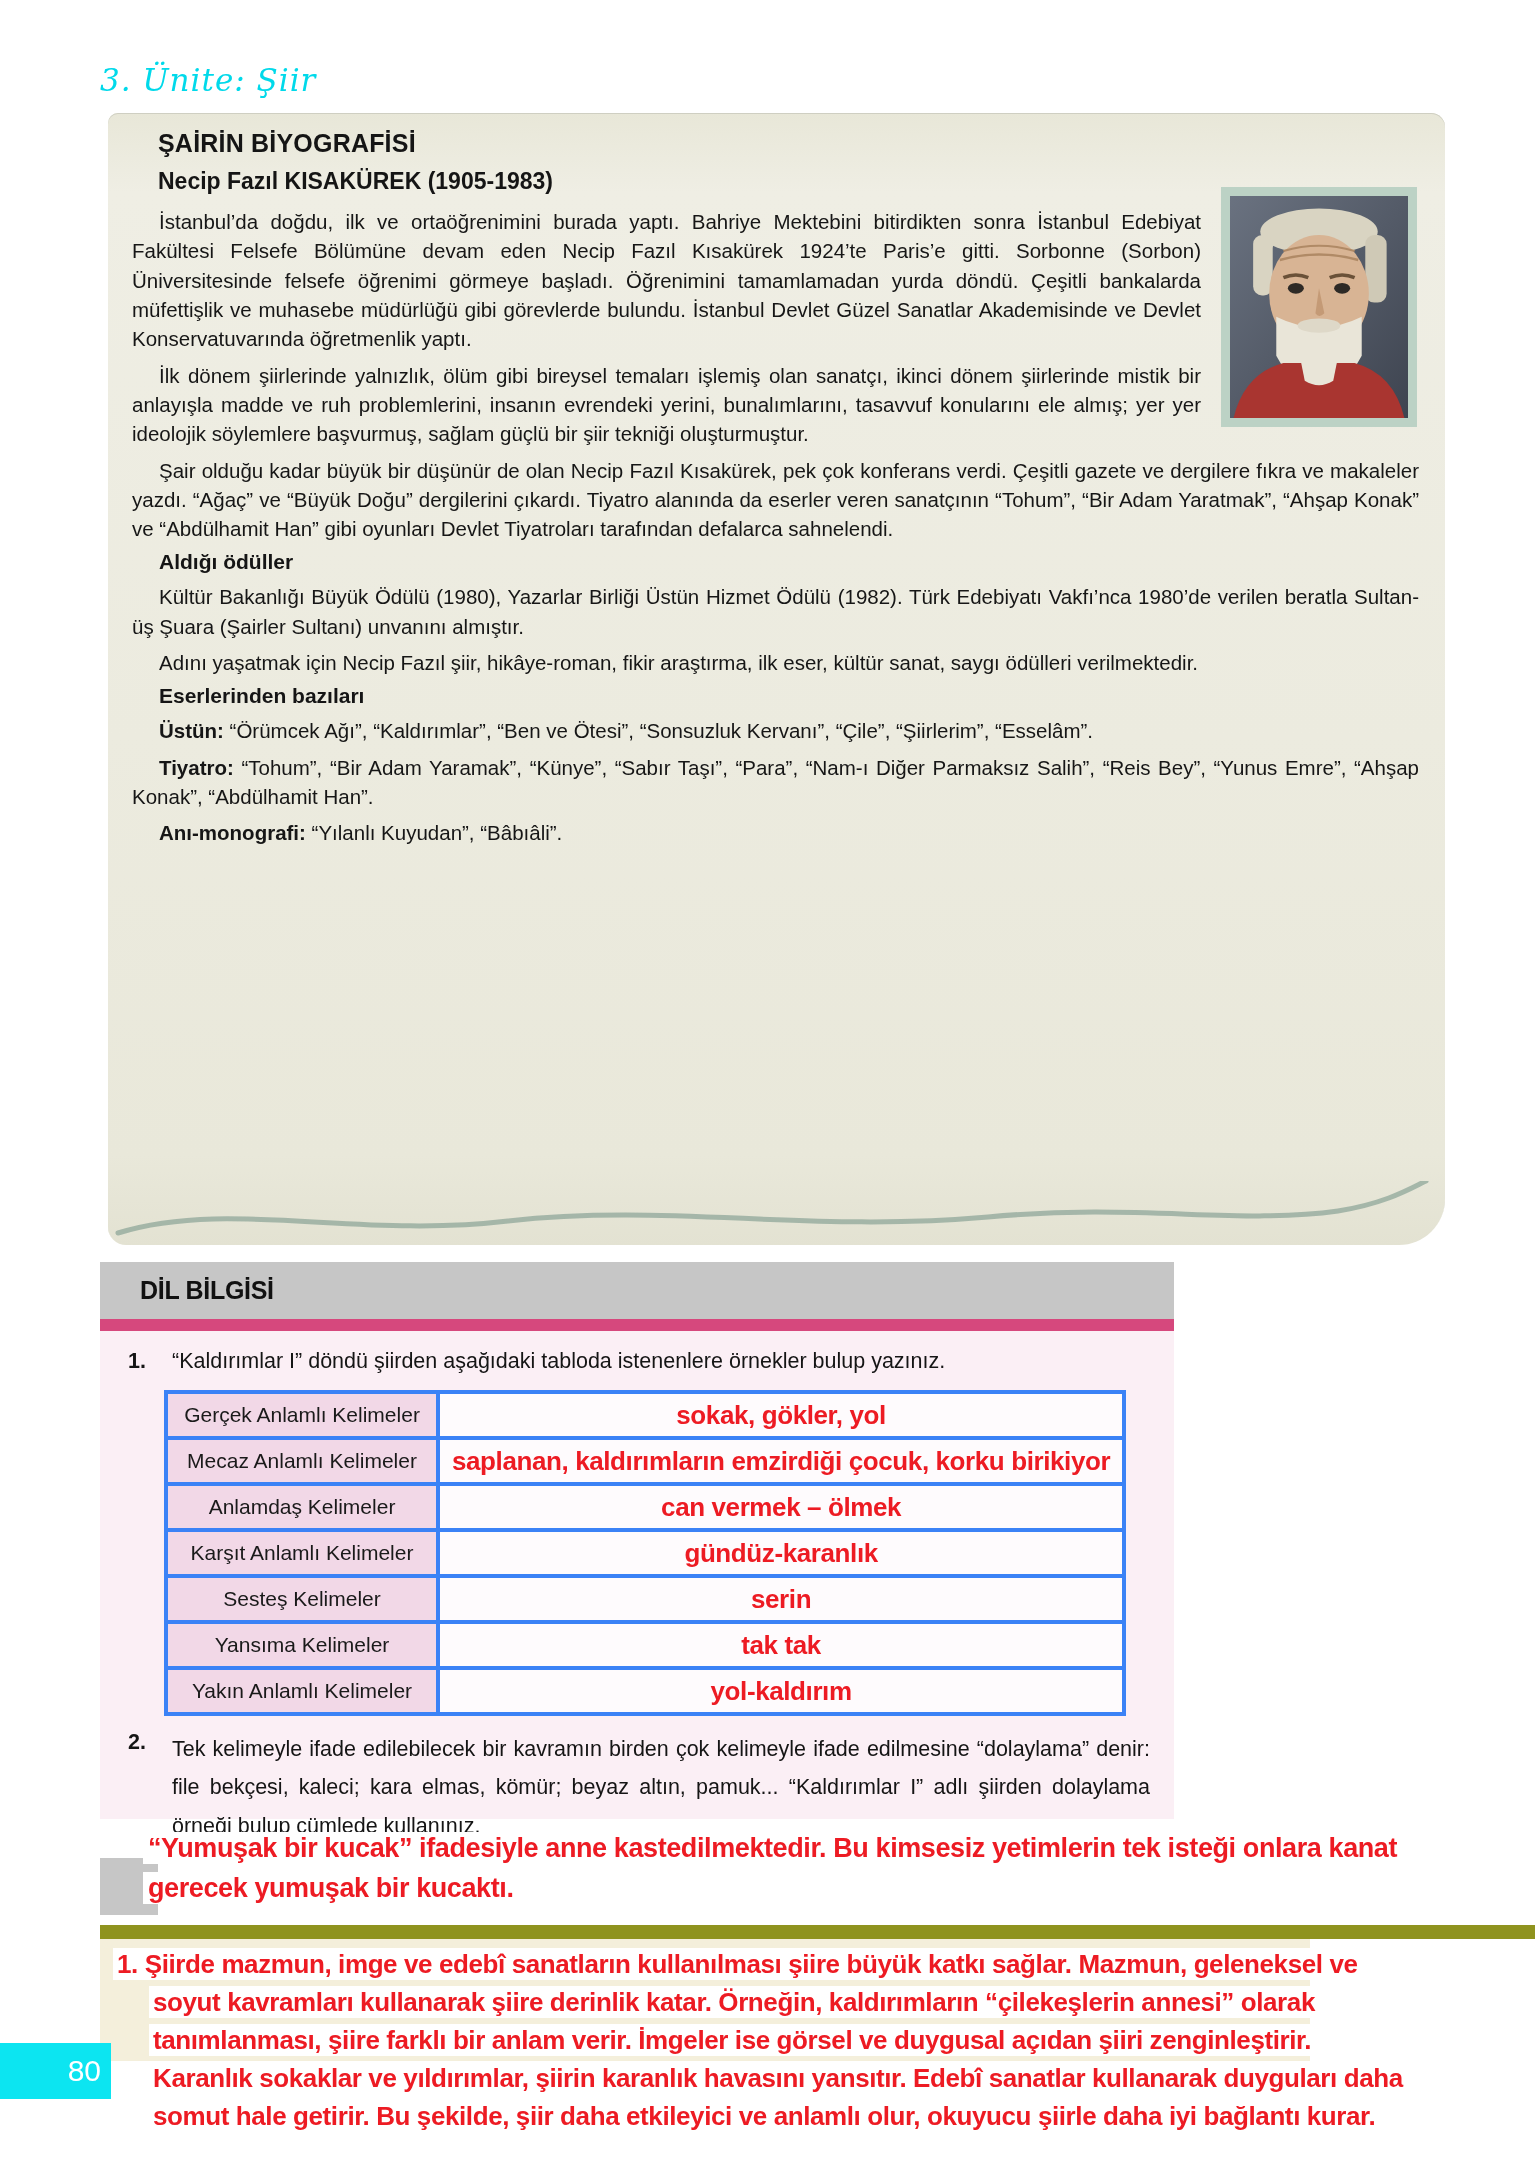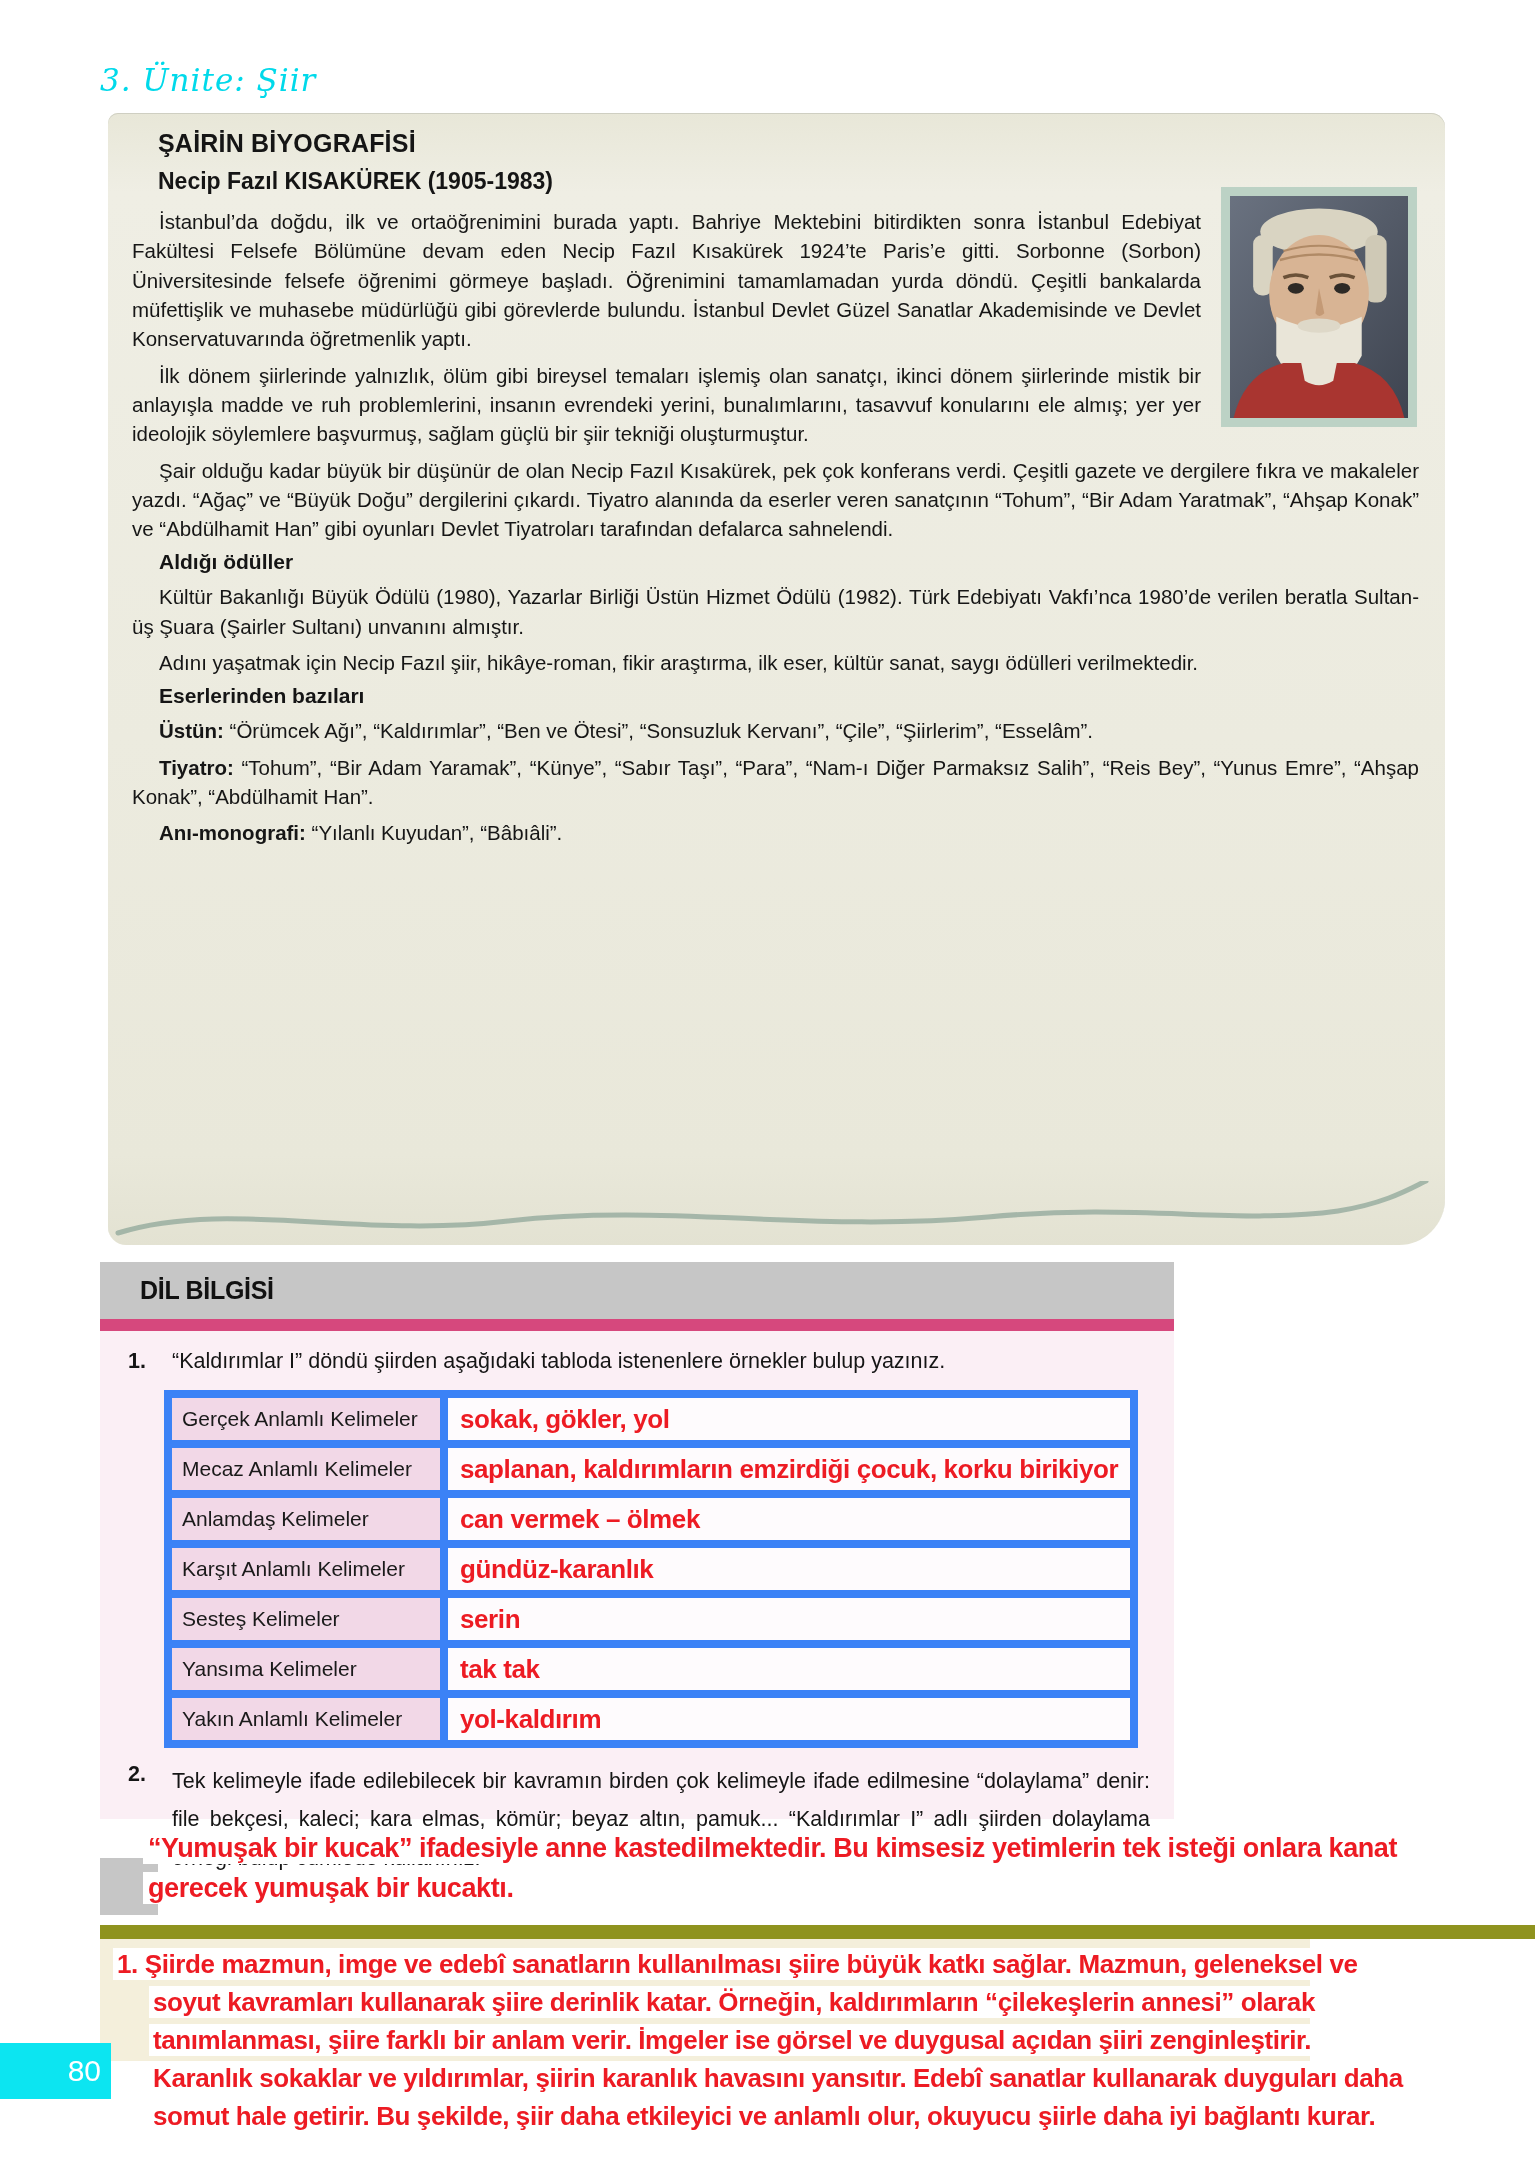--- a/index.html
+++ b/index.html
@@ -42,21 +42,21 @@
   .section-bar{height:57px;background:#c6c6c6;display:flex;align-items:center;}
   .section-bar .section-title{font-size:25px;font-weight:bold;letter-spacing:-.3px;margin-left:40px;color:#111;}
   .section-accent{height:12px;background:#d6487d;}
   .section-body{background:#fbeff5;padding:18px 24px 0 16px;height:470px;}
   .q-row{display:flex;font-size:21.5px;}
   .q-num{font-weight:bold;width:44px;flex:0 0 44px;text-align:left;padding-left:12px;}
   .q-text{flex:1;}
   .q2 .q-text{line-height:1.78;max-width:1255px;text-align:justify;}
   
   table.example{border-collapse:collapse;margin:16px 0 14px 48px;}
-  table.example td{border:8px solid #3b82f6;}
+  table.example td{border:4px solid #3b82f6;text-align:center;}
   td.t-label{
     width:248px;background:#f2d8e7;font-size:21px;color:#1a1a1a;
     padding:9px 10px;white-space:nowrap;
   }
   td.t-answer{
     width:590px;background:#fefbfd;padding:4px 12px;vertical-align:middle;
   }
   .red-ink{
     color:#ed1b23;font-weight:bold;font-size:26px;letter-spacing:-.4px;
     white-space:nowrap;font-family:"Liberation Sans",sans-serif;

